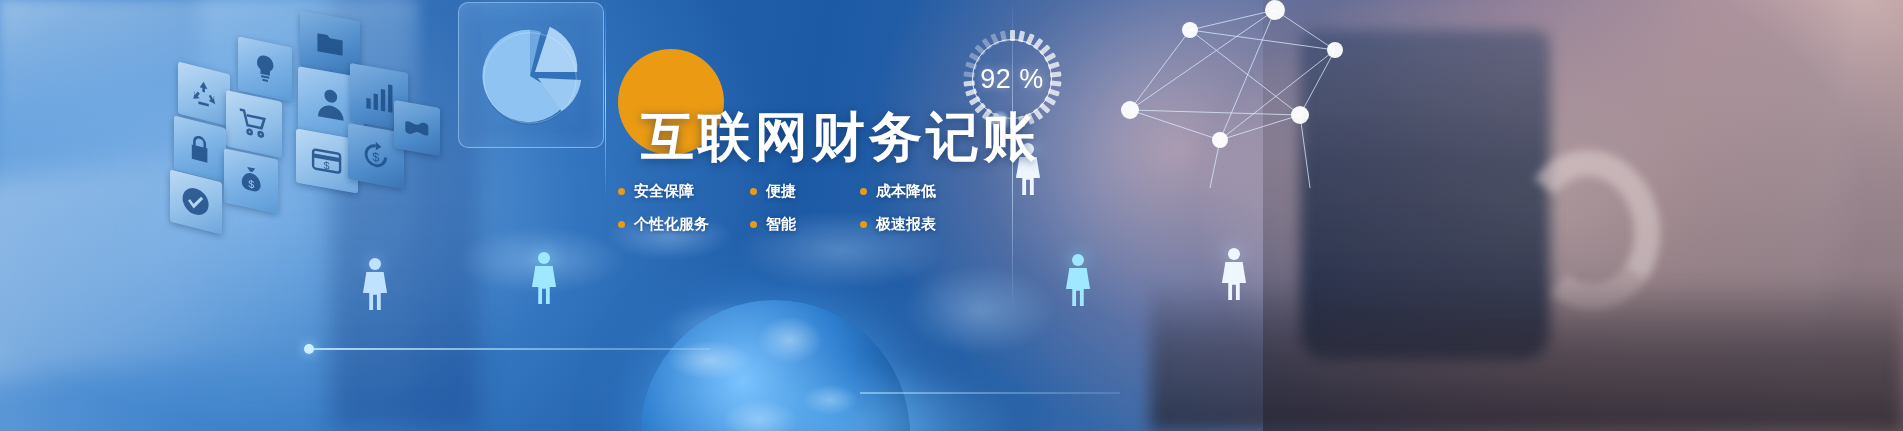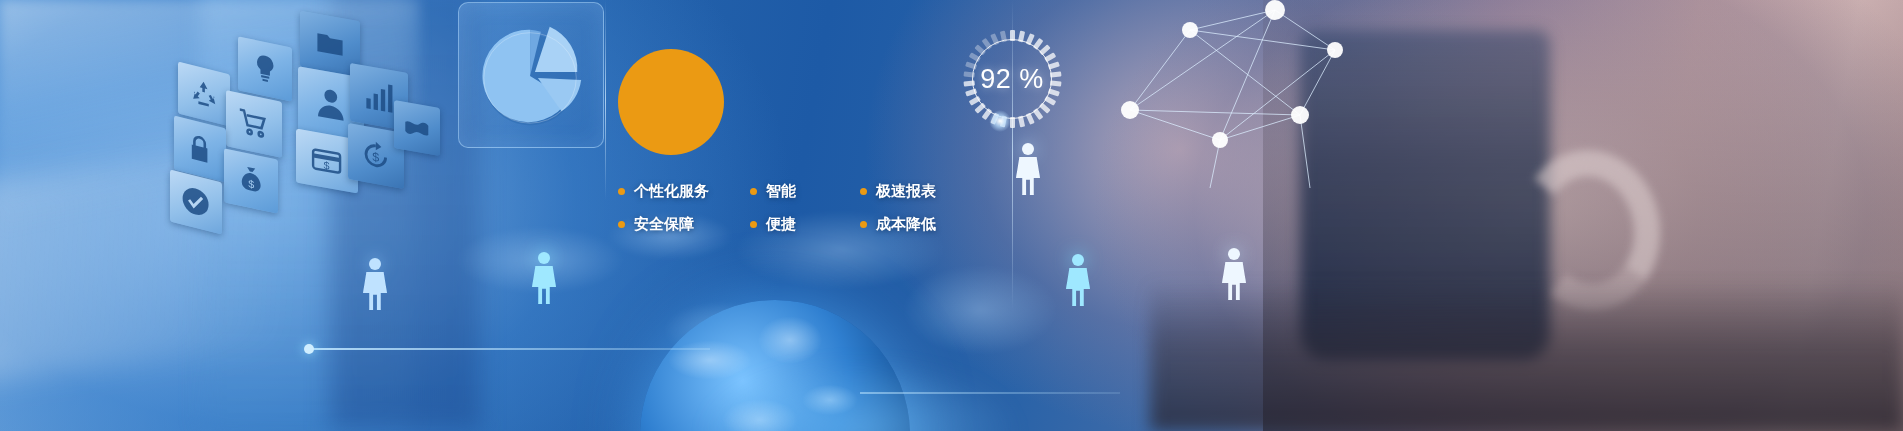--- a/index.html
+++ b/index.html
@@ -289,45 +289,46 @@
   <div class="person p-cyan" style="left:1066px;top:254px;">
       <div class="head"></div>
       <div class="body"></div>
     </div>
   <div class="person p-white" style="left:1222px;top:248px;">
       <div class="head"></div>
       <div class="body"></div>
     </div>
 
   <div class="orange-disc"></div>
+  <div class="title">互联网财务记账</div>
 
   <div class="feat">
     <div class="feat-row">
       <div class="feat-item c1">
         <span class="dot"></span>
-        <span>个性化服务</span>
+        <span>安全保障</span>
       </div>
       <div class="feat-item c2">
         <span class="dot"></span>
-        <span>智能</span>
+        <span>便捷</span>
       </div>
       <div class="feat-item c3">
         <span class="dot"></span>
-        <span>极速报表</span>
+        <span>成本降低</span>
       </div>
     </div>
     <div class="feat-row">
       <div class="feat-item c1">
         <span class="dot"></span>
-        <span>安全保障</span>
+        <span>个性化服务</span>
       </div>
       <div class="feat-item c2">
         <span class="dot"></span>
-        <span>便捷</span>
+        <span>智能</span>
       </div>
       <div class="feat-item c3">
         <span class="dot"></span>
-        <span>成本降低</span>
+        <span>极速报表</span>
       </div>
     </div>
   </div>
 
 </div>
 
 </body></html>

